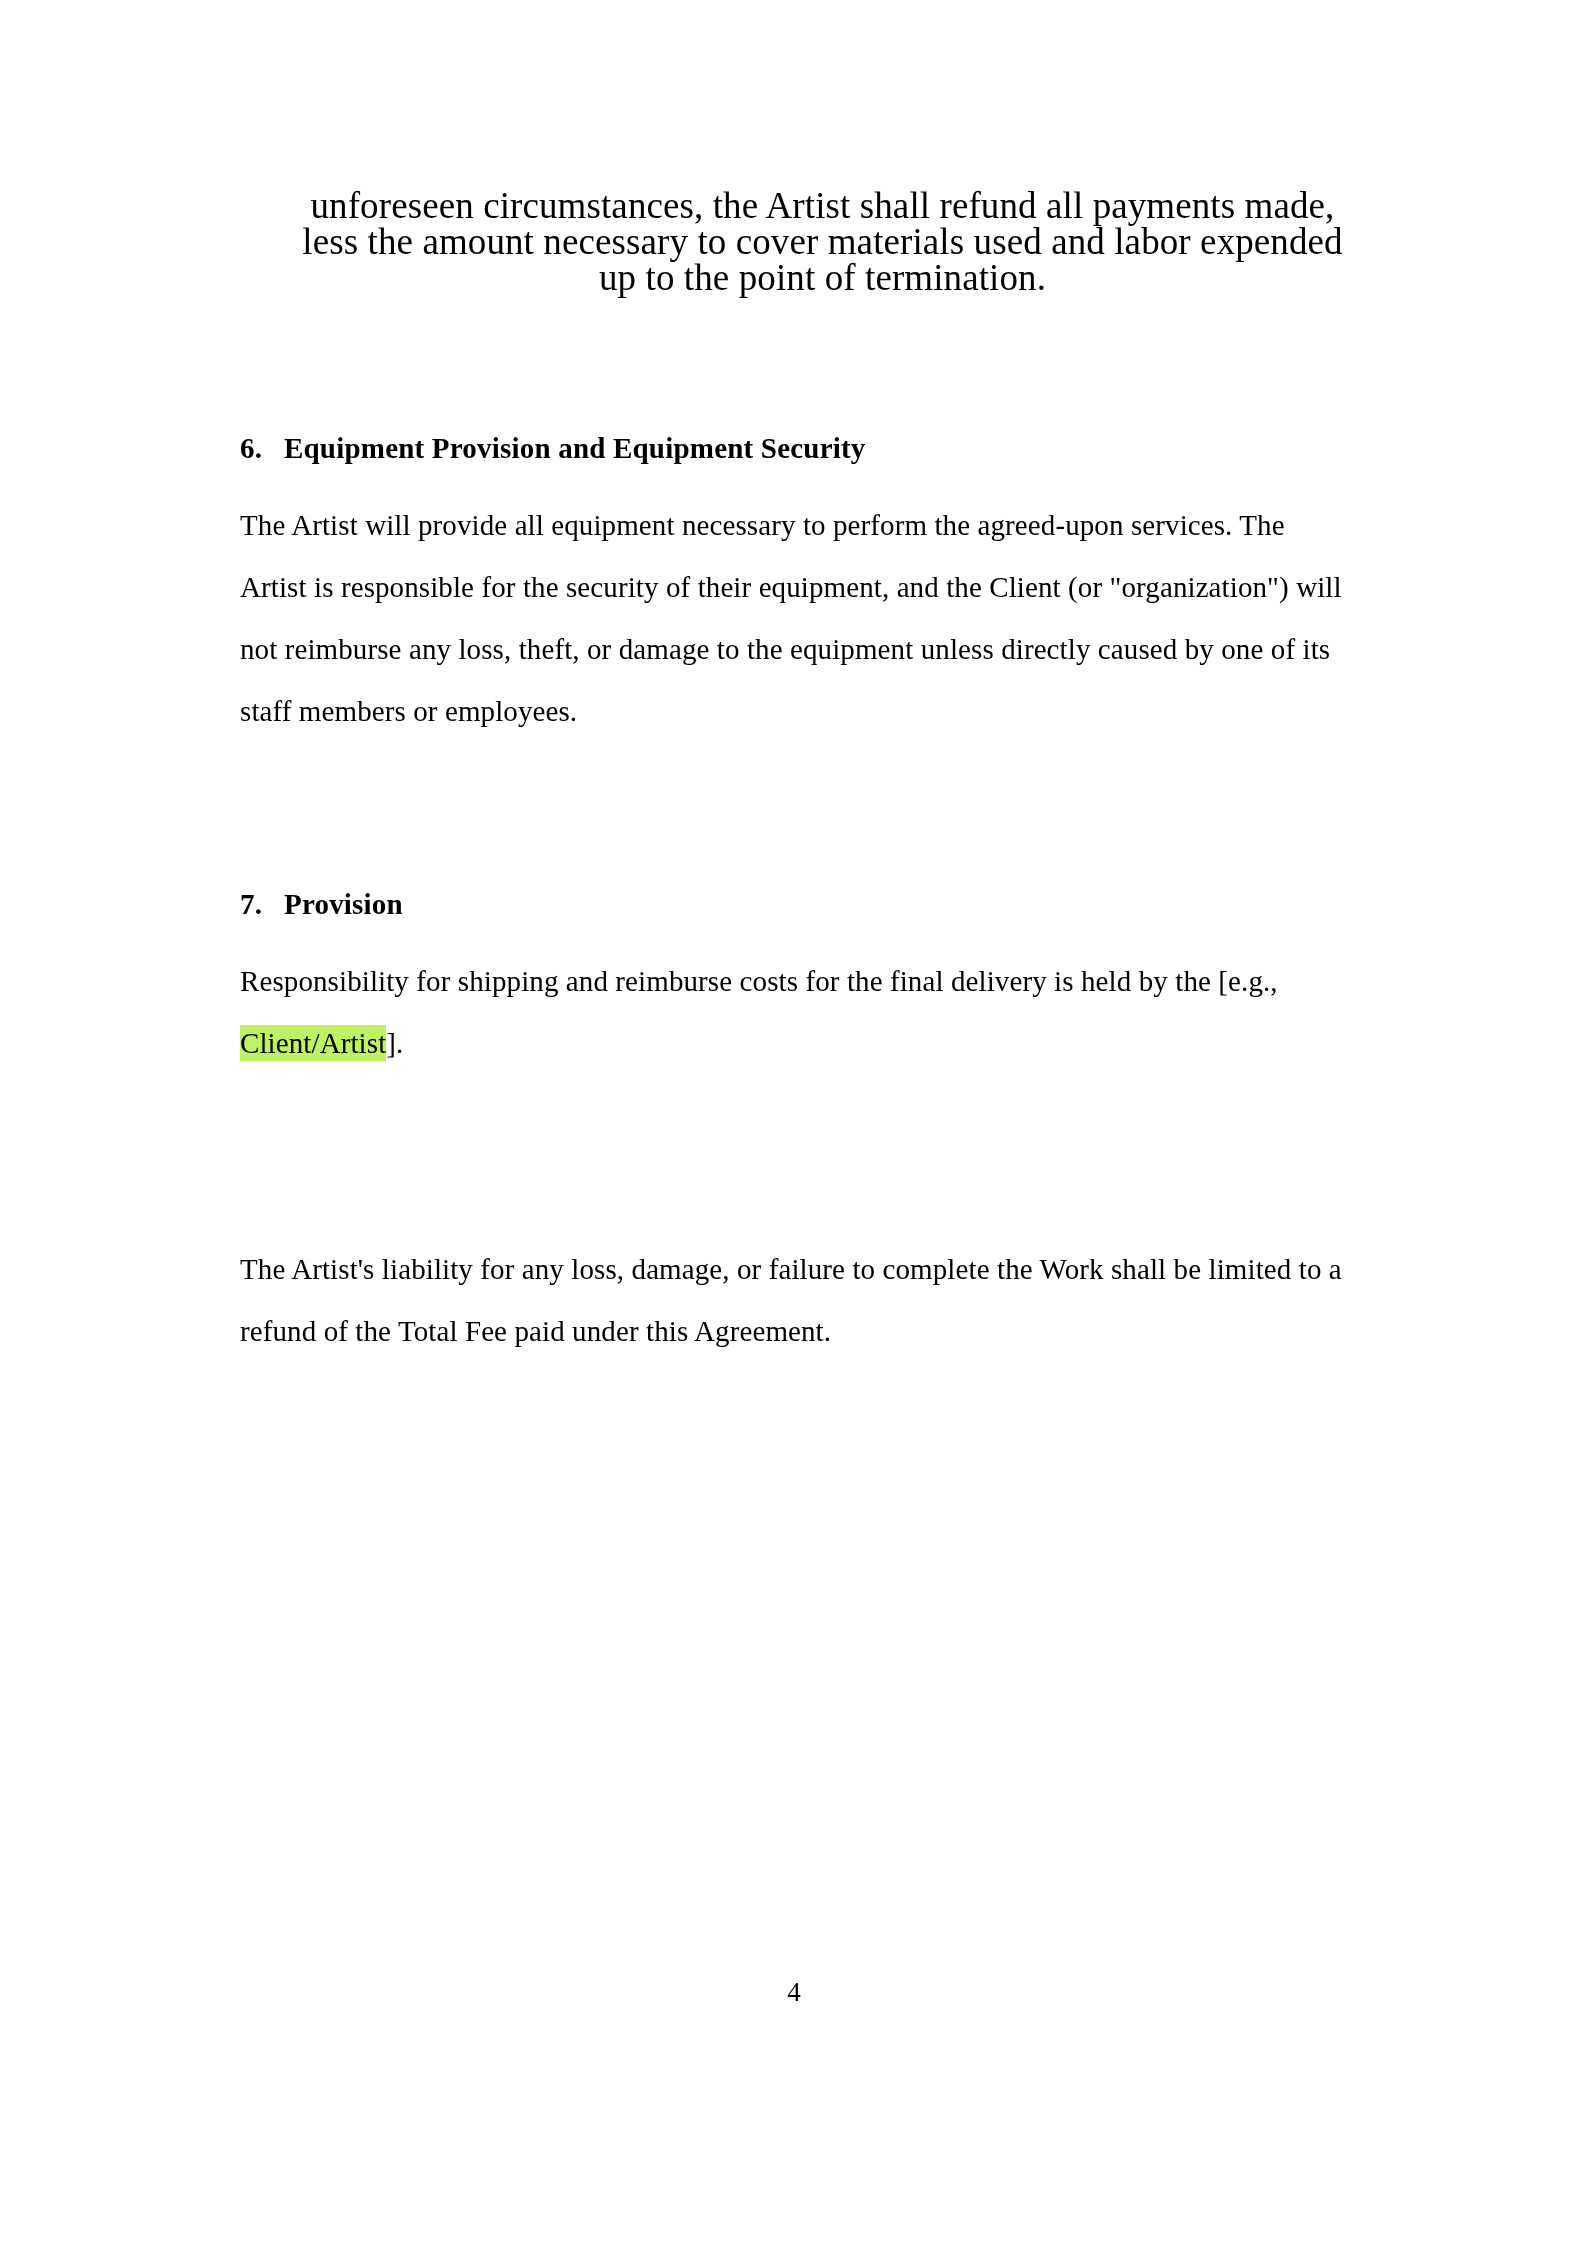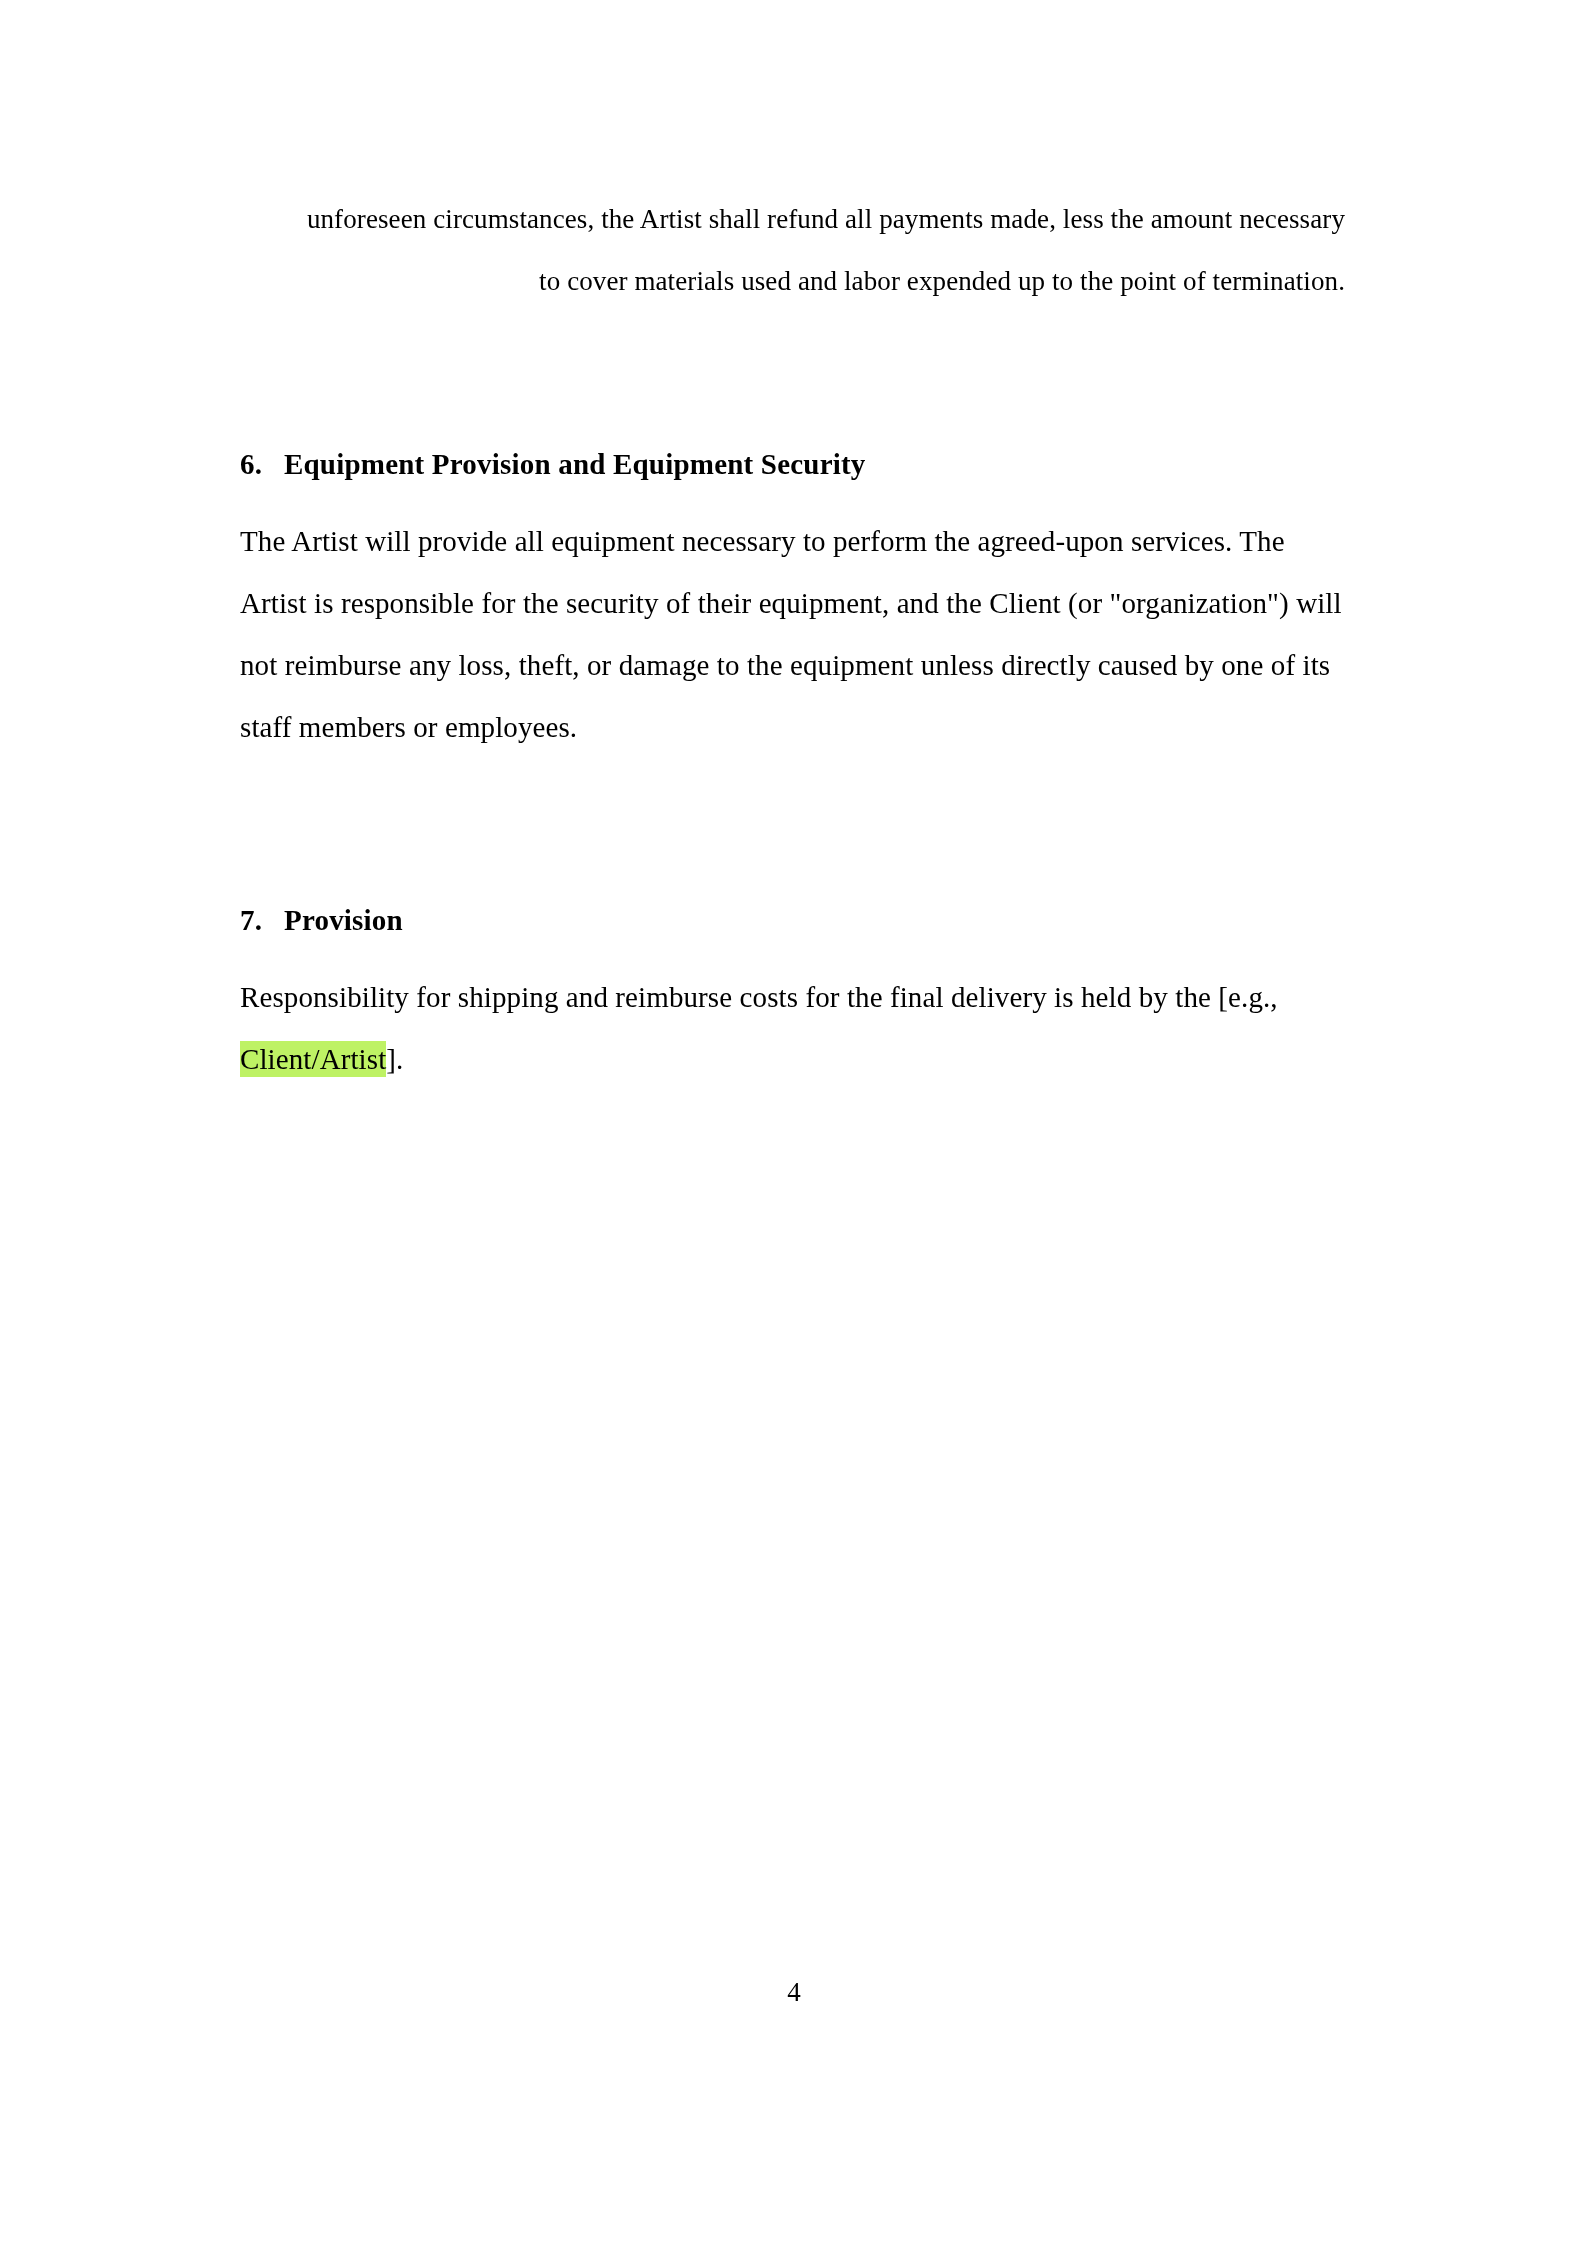--- a/index.html
+++ b/index.html
@@ -28,23 +28,23 @@
     position: absolute;
     left: 240px;
     top: 188px;
     width: 1105px;
   }
 
   
   .para-continued {
     margin: 0 0 0 60px;
     width: 1045px;
-    font-size: 27px;
-    line-height: 62px;
-    text-align: right;
+    font-size: 37px;
+    line-height: 36px;
+    text-align: center;
     letter-spacing: 0.1px;
   }
 
   .section {
     margin: 0;
   }
 
   .section-heading {
     font-size: 29px;
     font-weight: bold;
@@ -115,20 +115,21 @@
         <span class="num">7.</span><span>Provision</span>
       </h2>
       <div class="gap-head-body"></div>
       <p class="section-body"><span>Responsibility for shipping and reimburse costs for the final delivery is held by the [e.g., </span><span class="hl">Client/Artist</span><span>].</span></p>
     </div>
 
     <div class="gap-between-sections"></div>
 
     <div class="section">
       <div class="gap-head-body"></div>
+      <p class="section-body"><span>The Artist's liability for any loss, damage, or failure to complete the Work shall be limited to a refund of the Total Fee paid under this Agreement.</span></p>
     </div>
 
     <div class="gap-between-sections"></div>
 
 
   </div>
 
   <div class="page-number">4</div>
 
 </div>

